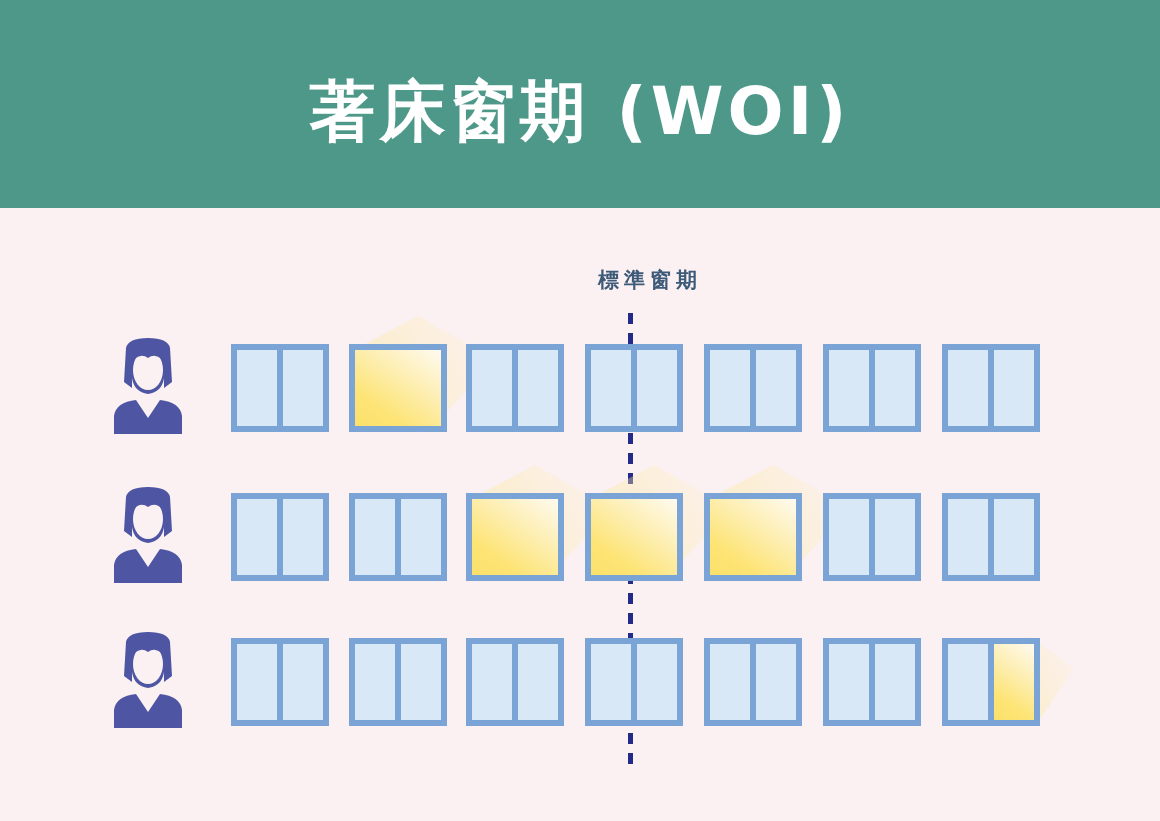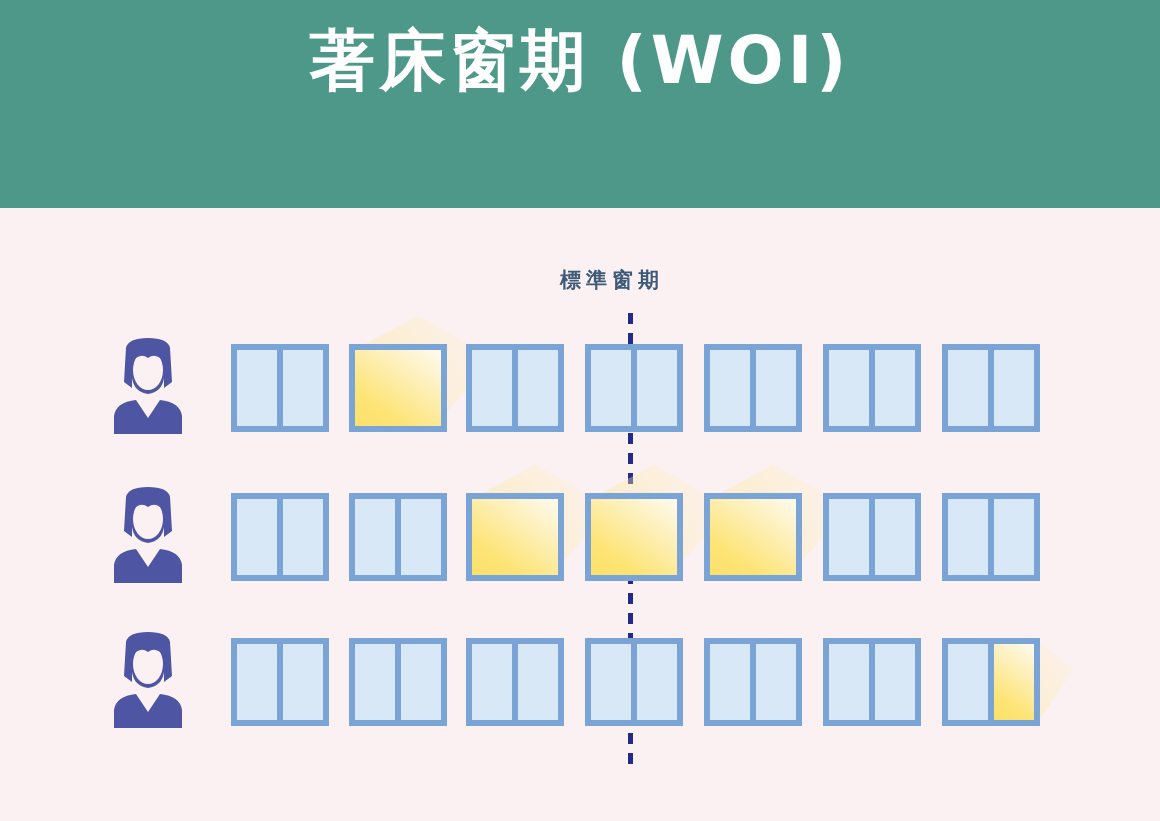--- a/index.html
+++ b/index.html
@@ -5,28 +5,28 @@
   html, body { margin: 0; padding: 0; }
   body {
     width: 1160px; height: 821px; overflow: hidden;
     background: #fbf0f2;
     font-family: "DejaVu Sans", "Liberation Sans", sans-serif;
     position: relative;
   }
   .header {
     position: absolute; left: 0; top: 0; width: 1160px; height: 208px;
     background: #4d9889;
-    display: flex; justify-content: center;
+    display: flex; align-items: center; justify-content: center;
   }
   .title {
     color: #ffffff; font-size: 66px; font-weight: bold; letter-spacing: 4px;
     margin-top: 16px;
   }
   .std-label {
-    position: absolute; left: 560px; top: 266px; width: 142px; text-align: left;
+    position: absolute; left: 560px; top: 266px; width: 142px; text-align: right;
     color: #3d5a78; font-size: 21px; font-weight: bold; letter-spacing: 5px;
   }
   .dash-line {
     position: absolute; left: 628px; top: 313px; width: 5px; height: 458px;
     background: repeating-linear-gradient(to bottom, #232a8a 0 11px, transparent 11px 20px);
   }
   .row { position: absolute; left: 0; width: 1160px; height: 92px; }
   .avatar { position: absolute; left: 112px; top: -6px; width: 72px; height: 96px; }
   .window {
     position: absolute; width: 98px; height: 88px; box-sizing: border-box;

